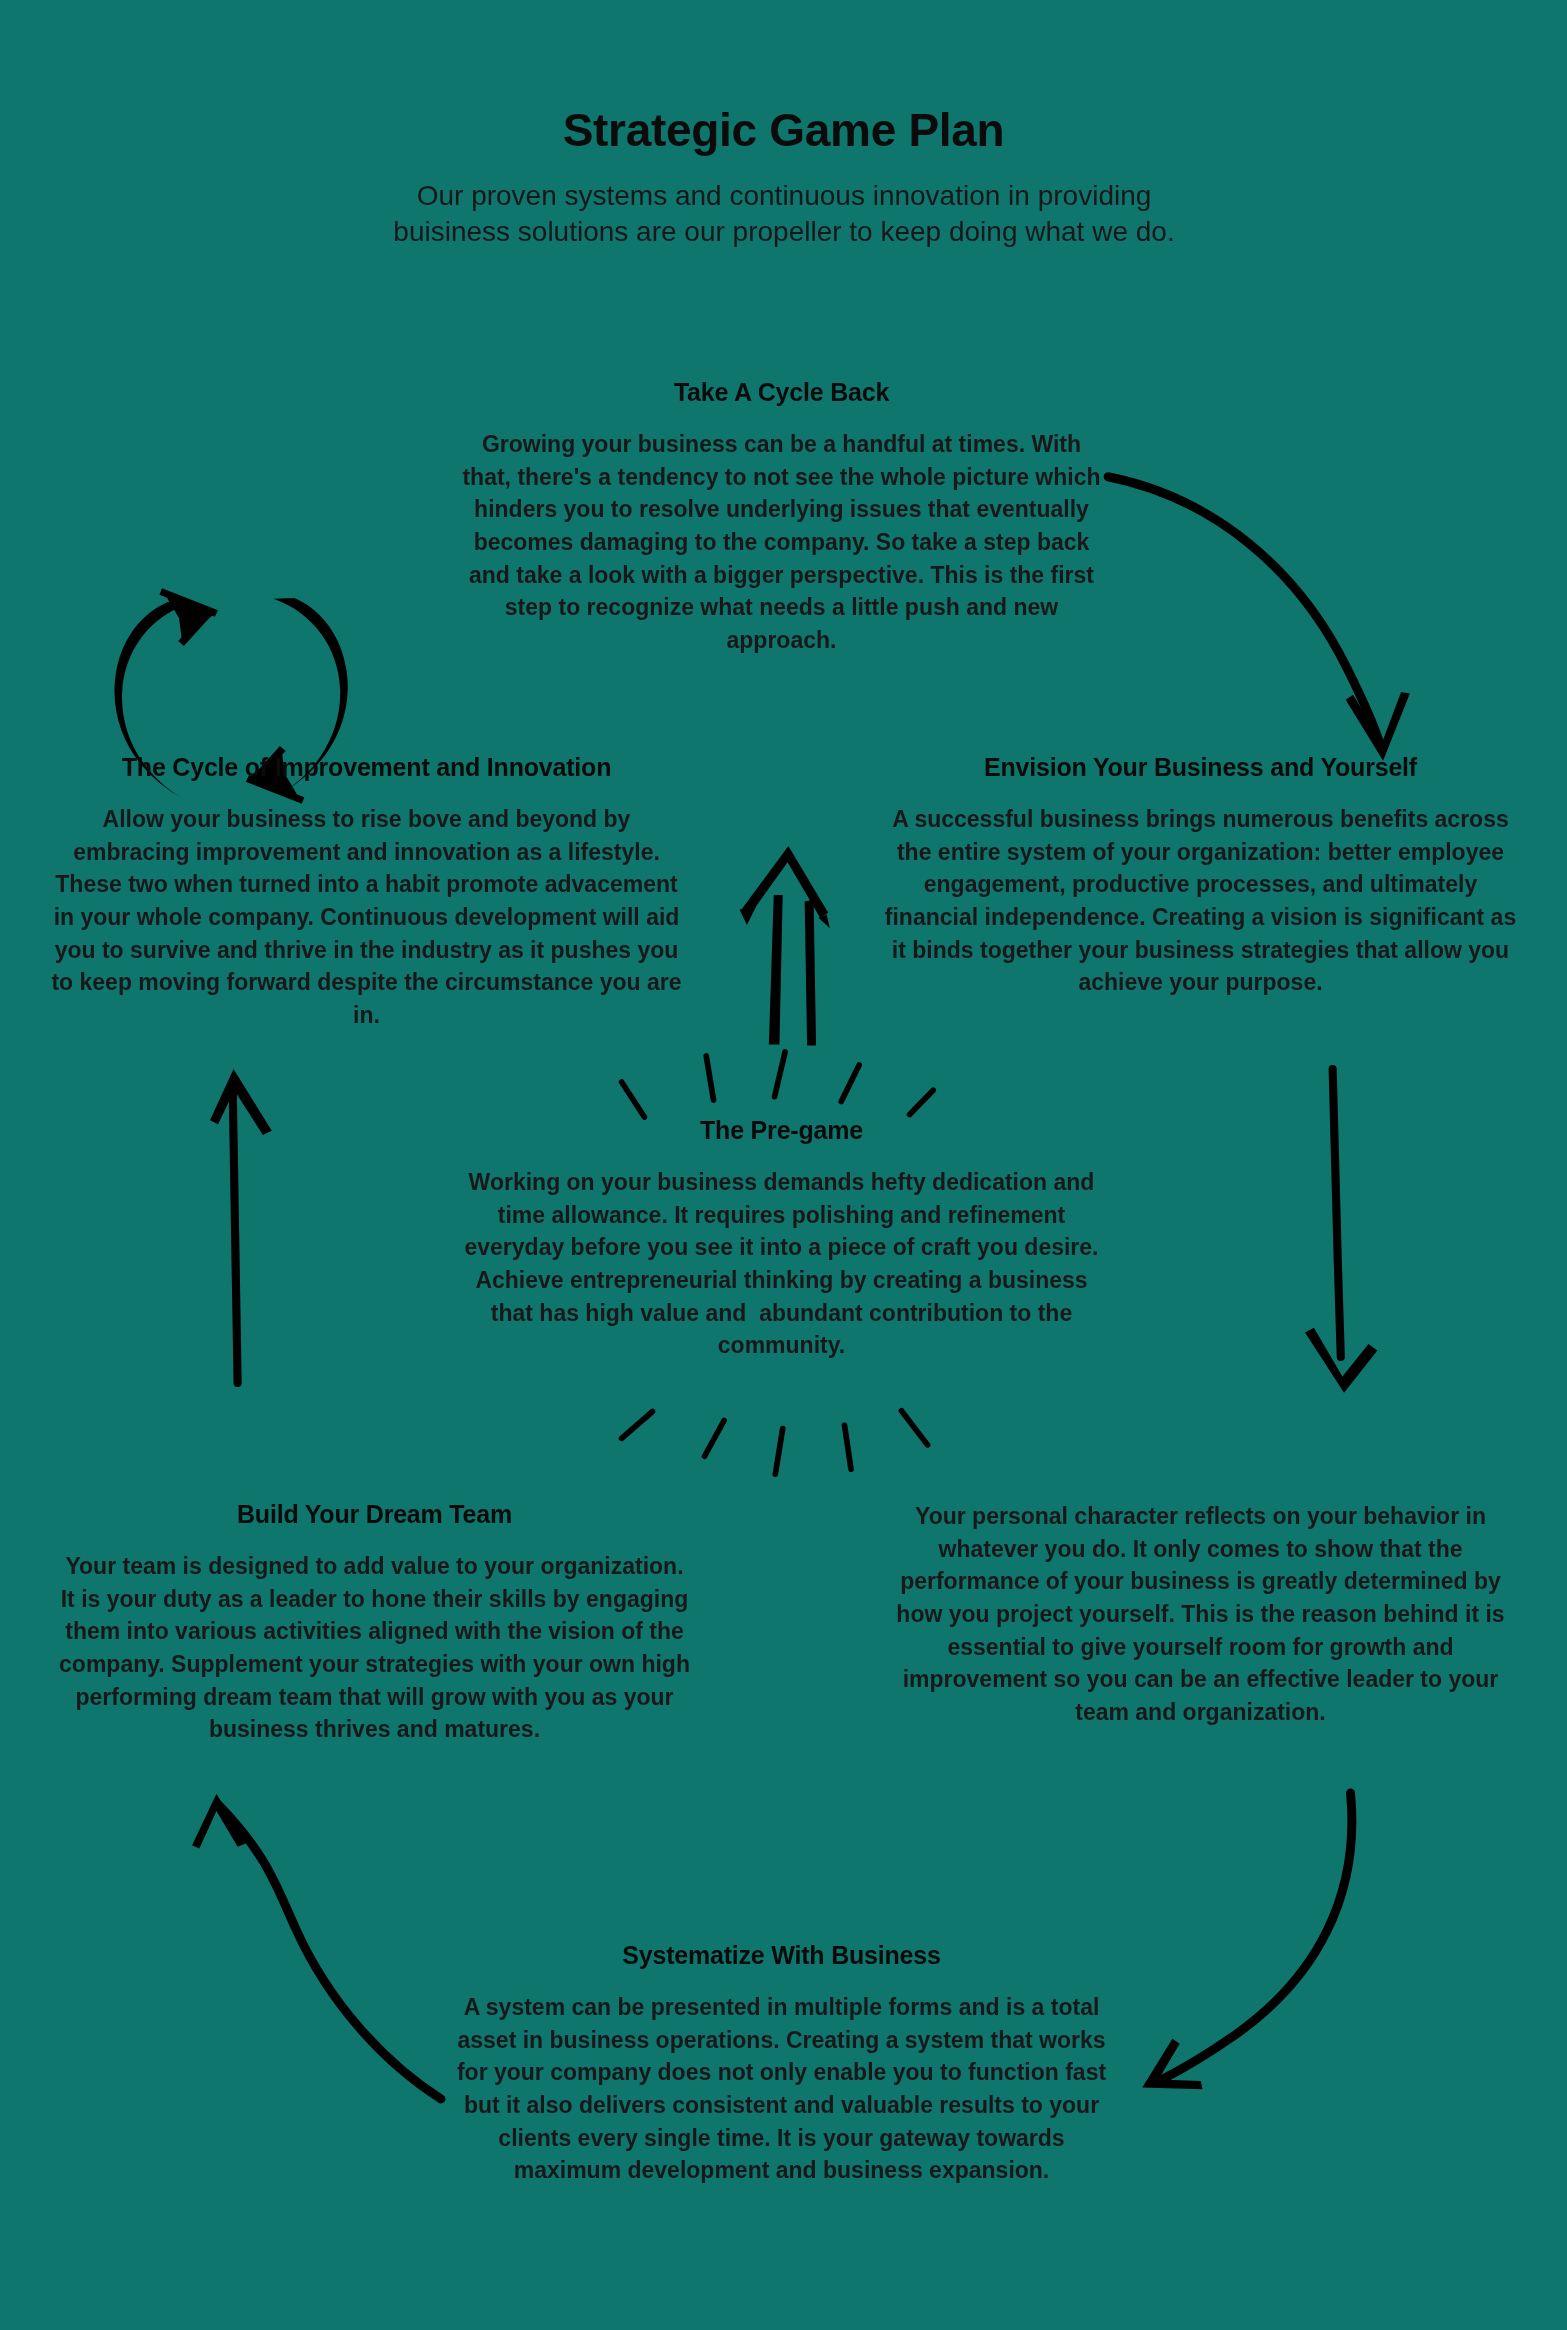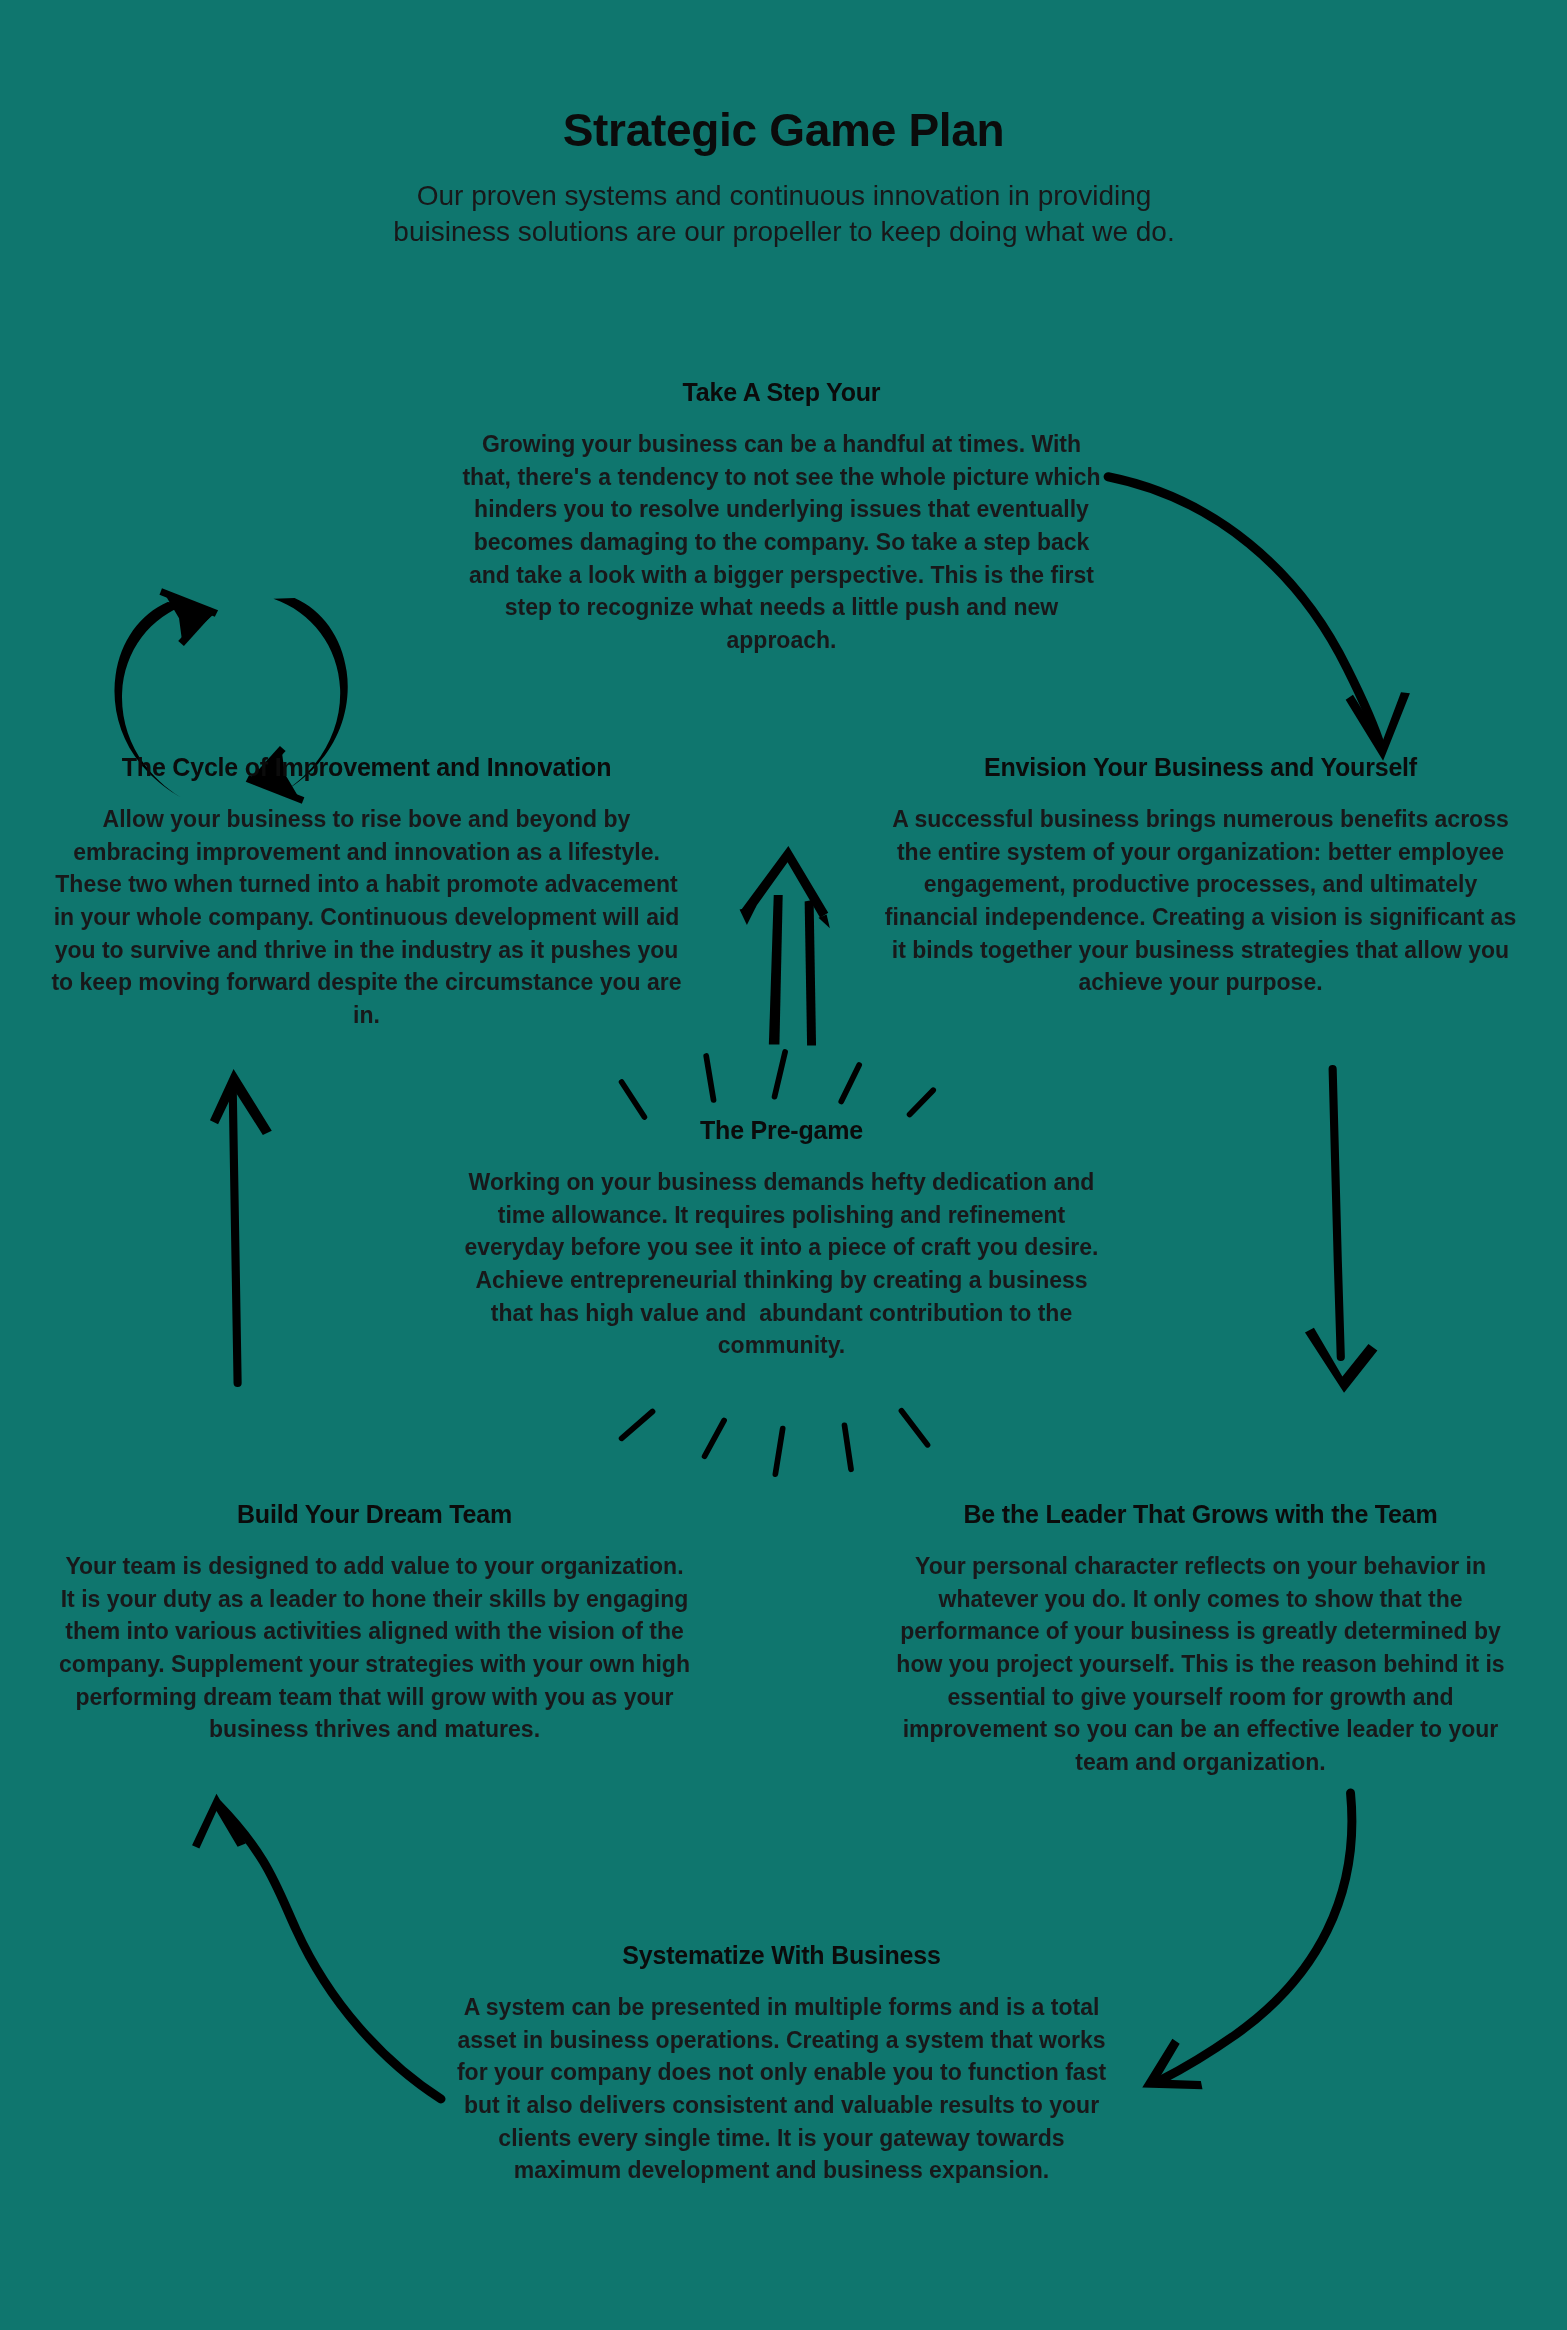--- a/index.html
+++ b/index.html
@@ -163,21 +163,21 @@
       <path d="M764,1768 L802,1735"></path>
       <path d="M866,1790 L890,1746"></path>
       <path d="M953,1812 L962,1756"></path>
       <path d="M1046,1806 L1038,1752"></path>
       <path d="M1140,1776 L1108,1734"></path>
     </g>
 
   </svg>
 
   <section class="blk" id="sec-step-back">
-    <h2 class="sec-head">Take A Step Your</h2>
+    <h2 class="sec-head">Take A Cycle Back</h2>
     <p class="sec-body">Growing your business can be a handful at times. With that, there's a tendency to not see the whole picture which hinders you to resolve underlying issues that eventually becomes damaging to the company. So take a step back and take a look with a bigger perspective. This is the first step to recognize what needs a little push and new approach.</p>
   </section>
 
   <section class="blk" id="sec-cycle">
     <h2 class="sec-head">The Cycle of Improvement and Innovation</h2>
     <p class="sec-body">Allow your business to rise bove and beyond by embracing improvement and innovation as a lifestyle. These two when turned into a habit promote advacement in your whole company. Continuous development will aid you to survive and thrive in the industry as it pushes you to keep moving forward despite the circumstance you are in.</p>
   </section>
 
   <section class="blk" id="sec-envision">
     <h2 class="sec-head">Envision Your Business and Yourself</h2>
@@ -188,21 +188,20 @@
     <h2 class="sec-head">The Pre-game</h2>
     <p class="sec-body">Working on your business demands hefty dedication and time allowance. It requires polishing and refinement everyday before you see it into a piece of craft you desire. Achieve entrepreneurial thinking by creating a business that has high value and  abundant contribution to the community.</p>
   </section>
 
   <section class="blk" id="sec-dream-team">
     <h2 class="sec-head">Build Your Dream Team</h2>
     <p class="sec-body">Your team is designed to add value to your organization. It is your duty as a leader to hone their skills by engaging them into various activities aligned with the vision of the company. Supplement your strategies with your own high performing dream team that will grow with you as your business thrives and matures.</p>
   </section>
 
   <section class="blk" id="sec-leader">
-    <h2 class="sec-head">Be the Leader That Grows with the Team</h2>
     <p class="sec-body">Your personal character reflects on your behavior in whatever you do. It only comes to show that the performance of your business is greatly determined by how you project yourself. This is the reason behind it is essential to give yourself room for growth and improvement so you can be an effective leader to your team and organization.</p>
   </section>
 
   <section class="blk" id="sec-systematize">
     <h2 class="sec-head">Systematize With Business</h2>
     <p class="sec-body">A system can be presented in multiple forms and is a total asset in business operations. Creating a system that works for your company does not only enable you to function fast but it also delivers consistent and valuable results to your clients every single time. It is your gateway towards maximum development and business expansion.</p>
   </section>
 
 </div>
 

